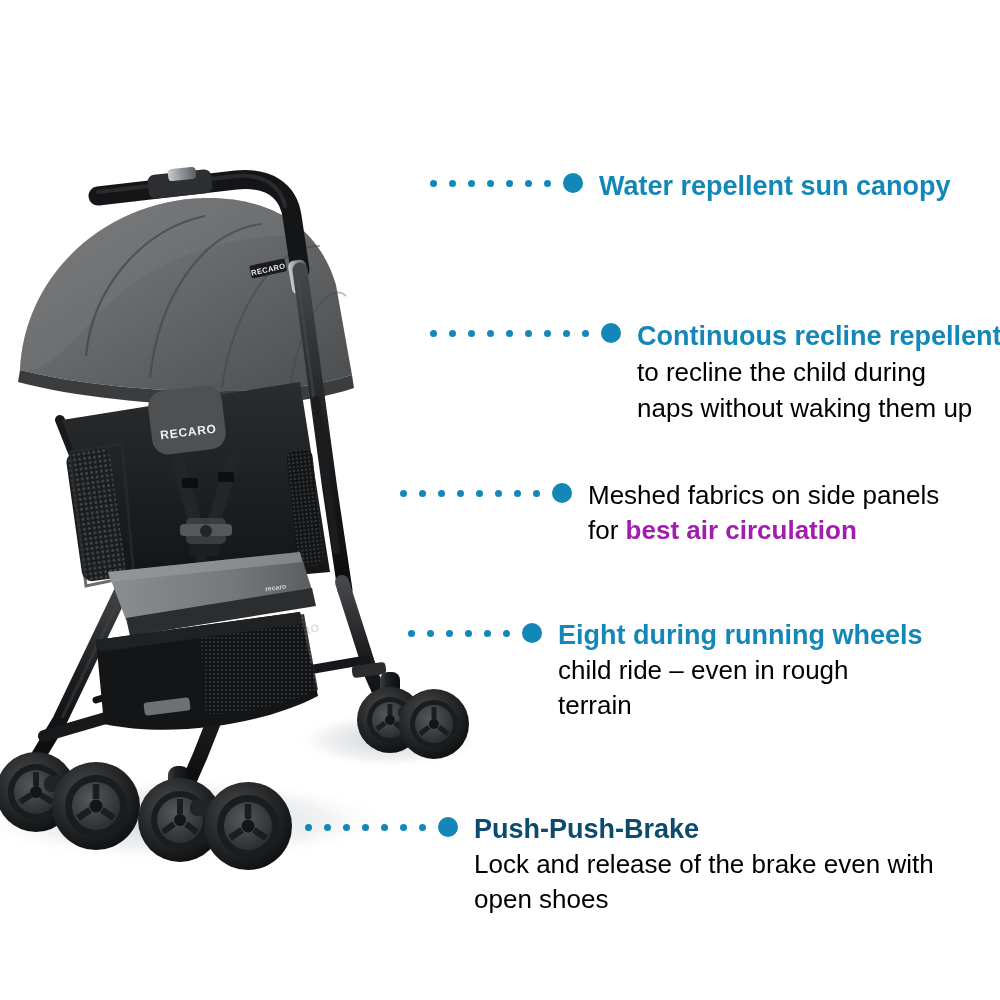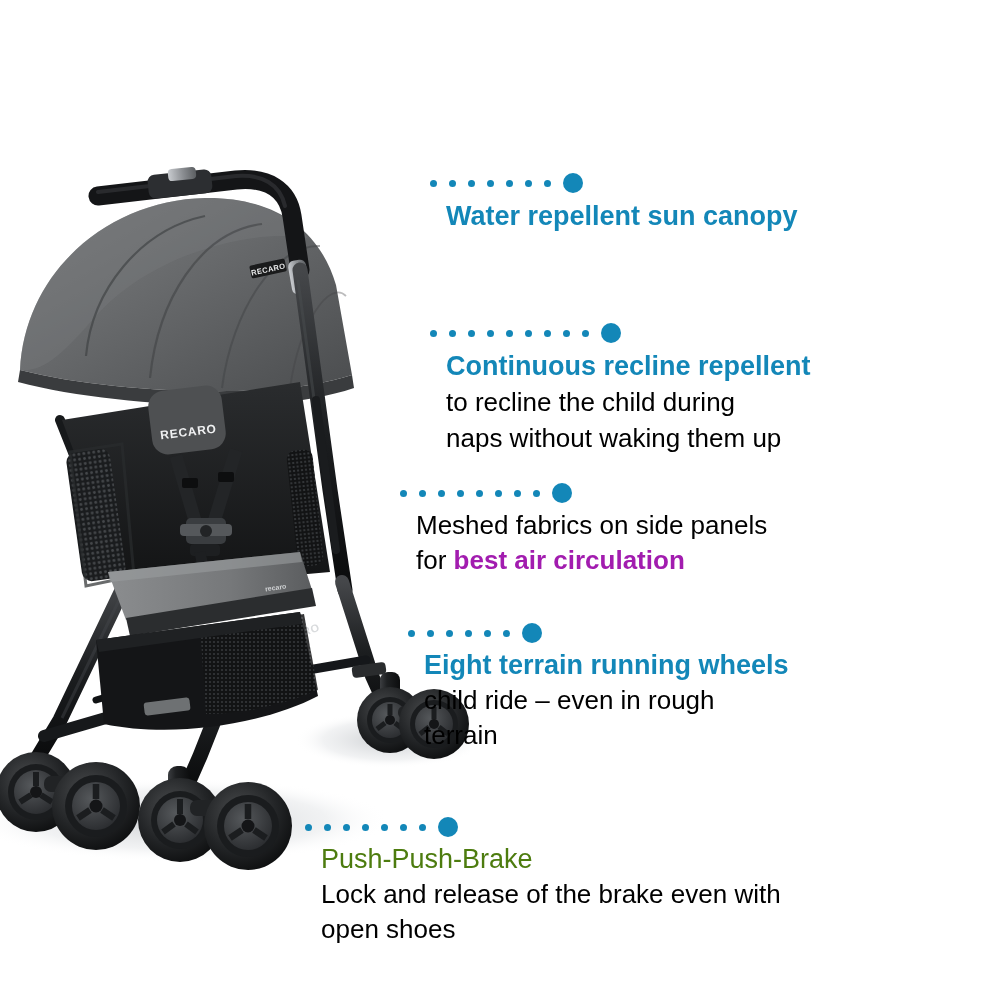--- a/index.html
+++ b/index.html
@@ -9,21 +9,21 @@
     font-family: "Liberation Sans", sans-serif;
     overflow: hidden;
   }
   .stage { position: relative; width: 1000px; height: 1000px; background: #fff; }
 
   
   .product { position: absolute; left: 0; top: 120px; width: 470px; height: 760px; }
   .product svg { display: block; }
 
   
-  .callout { position: absolute; display: flex; align-items: flex-start; flex-direction: column; }
+  .callout { position: absolute; display: flex; align-items: flex-start; }
   .leader { display: flex; align-items: center; flex: 0 0 auto; height: 30px; }
   .leader .dot {
     width: 7px; height: 7px; border-radius: 50%;
     background: #1387b8; margin-right: 12px; flex: 0 0 auto;
   }
   .leader .bullet {
     width: 20px; height: 20px; border-radius: 50%;
     background: #1387b8; flex: 0 0 auto; margin-right: 0;
   }
   .ctext { margin-left: 16px; }
@@ -41,21 +41,21 @@
 
   .r3 .ctext { font-size: 26px; line-height: 35px; }
   .r3 .l1 { color: #000; font-weight: normal; }
   .r3 .l2 { color: #000; font-weight: normal; }
 
   .r4 .ctext { font-size: 27px; line-height: 35px; }
   .r4 .l1 { color: #1387b8; font-weight: bold; }
   .r4 .l2, .r4 .l3, .r4 .l4 { color: #000; font-weight: normal; font-size: 26px; }
 
   .r5 .ctext { font-size: 27px; line-height: 35px; }
-  .r5 .l1 { color: #4d7c0f; font-weight: normal; }
+  .r5 .l1 { color: #0c4a6e; font-weight: bold; }
   .r5 .l2, .r5 .l3 { color: #000; font-weight: normal; font-size: 26px; }
 
   
   #callout-canopy  { left: 430px; top: 168px; }
   #callout-recline { left: 430px; top: 318px; }
   #callout-mesh    { left: 400px; top: 478px; }
   #callout-wheels  { left: 408px; top: 618px; }
   #callout-brake   { left: 305px; top: 812px; }
 </style>
 </head>
@@ -353,21 +353,21 @@
     <div class="leader">
       <span class="dot"></span>
       <span class="dot"></span>
       <span class="dot"></span>
       <span class="dot"></span>
       <span class="dot"></span>
       <span class="dot"></span>
       <span class="bullet"></span>
     </div>
     <div class="ctext">
-      <div class="line l1">Eight terrain running wheels</div>
+      <div class="line l1">Eight during running wheels</div>
       <div class="line l3">child ride – even in rough</div>
       <div class="line l4">terrain</div>
     </div>
   </div>
 
   <div class="callout r5" id="callout-brake">
     <div class="leader">
       <span class="dot"></span>
       <span class="dot"></span>
       <span class="dot"></span>

